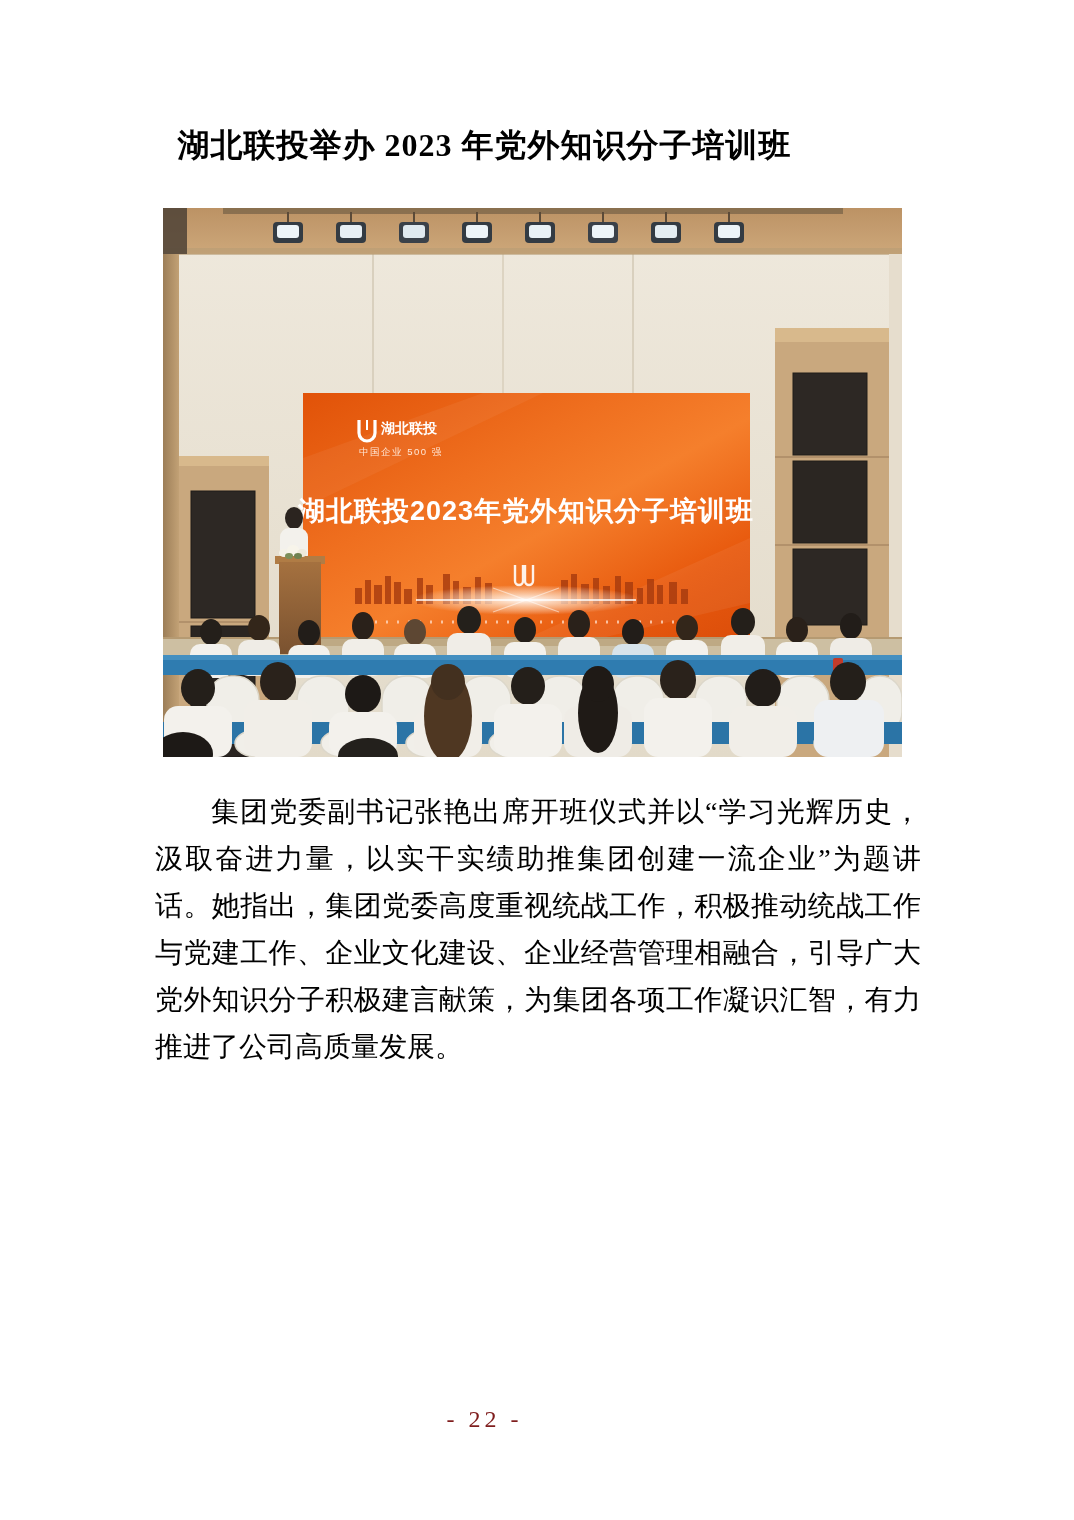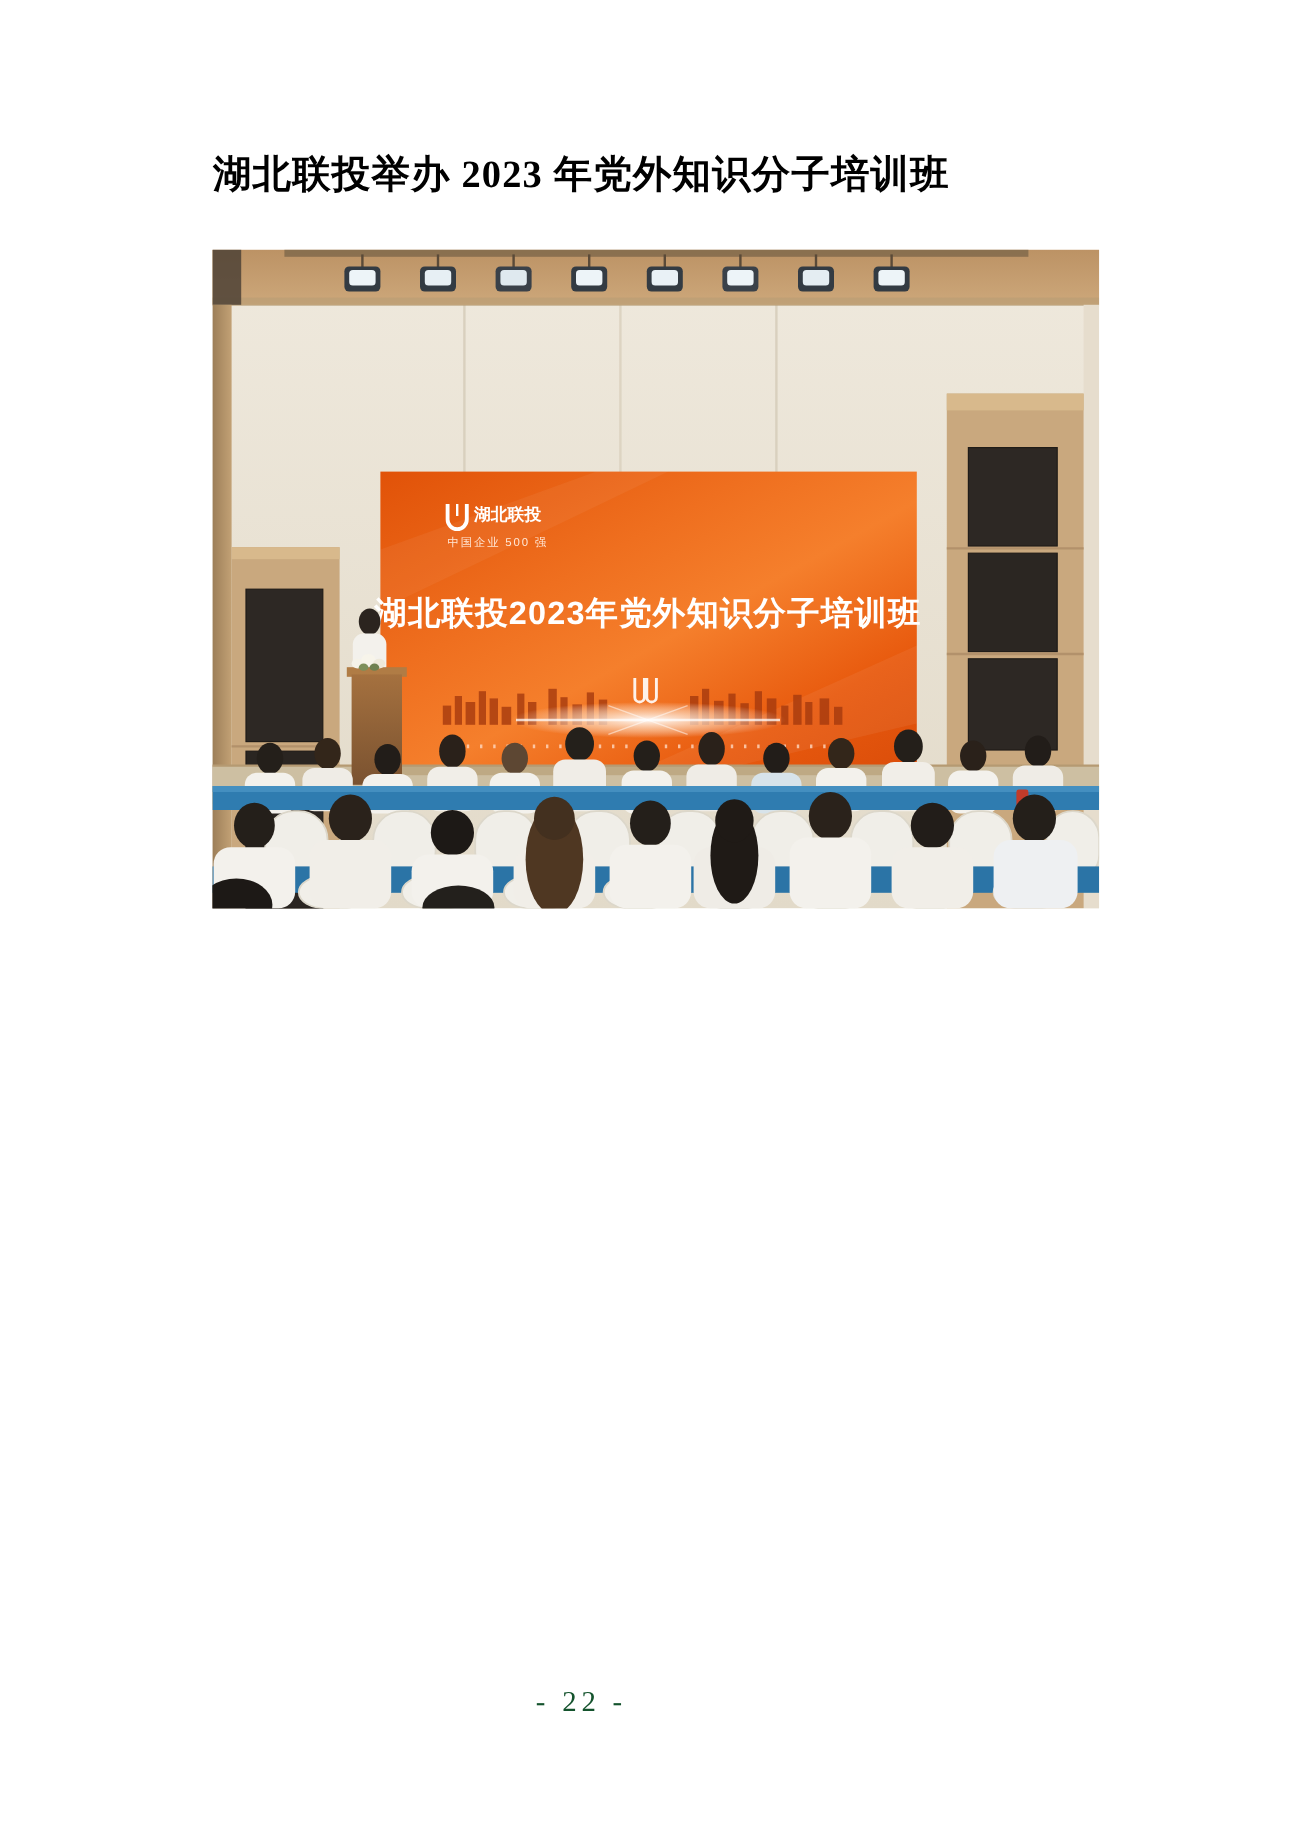--- a/index.html
+++ b/index.html
@@ -11,33 +11,33 @@
     color:#111;
     overflow:hidden;
   }
   .doc-title{
     position:absolute;top:124px;left:0;width:100%;
     margin:0;text-align:center;
     font-size:32px;font-weight:700;letter-spacing:1px;
     color:#000;
   }
   .photo{
-    position:absolute;left:177px;top:208px;
+    position:absolute;left:163px;top:208px;
     width:739px;height:549px;margin:0;
   }
   .photo svg{display:block;width:739px;height:549px;}
   .body-text{
     position:absolute;left:155px;top:788px;width:766px;
     font-size:28px;line-height:47px;
     text-align:justify;color:#000;
   }
   .body-text p{margin:0;text-indent:2em;}
   .page-number{
     position:absolute;top:1406px;left:0;width:100%;
-    text-align:center;font-size:24px;letter-spacing:4px;color:#14532d;
+    text-align:center;font-size:24px;letter-spacing:4px;color:#7f1d1d;
   }
   .scr-title{font-family:"Liberation Sans","DejaVu Sans",sans-serif;font-weight:700;}
   .scr-logo{font-family:"Liberation Sans","DejaVu Sans",sans-serif;font-weight:700;}
   .scr-logo-sub{font-family:"Liberation Sans","DejaVu Sans",sans-serif;}
 </style>
 </head>
 <body>
 
 <div class="page">
 
@@ -351,17 +351,18 @@
             </g>
         </g>
 
         <ellipse cx="20" cy="546" rx="30" ry="22" fill="#1d1916"></ellipse>
         <ellipse cx="205" cy="548" rx="30" ry="18" fill="#23201c"></ellipse>
       </g>
     </svg>
   </figure>
 
   <div class="body-text">
+    <p>集团党委副书记张艳出席开班仪式并以“学习光辉历史，汲取奋进力量，以实干实绩助推集团创建一流企业”为题讲话。她指出，集团党委高度重视统战工作，积极推动统战工作与党建工作、企业文化建设、企业经营管理相融合，引导广大党外知识分子积极建言献策，为集团各项工作凝识汇智，有力推进了公司高质量发展。</p>
   </div>
 
   <div class="page-number">- 22 -</div>
 
 </div>
 
 </body></html>

